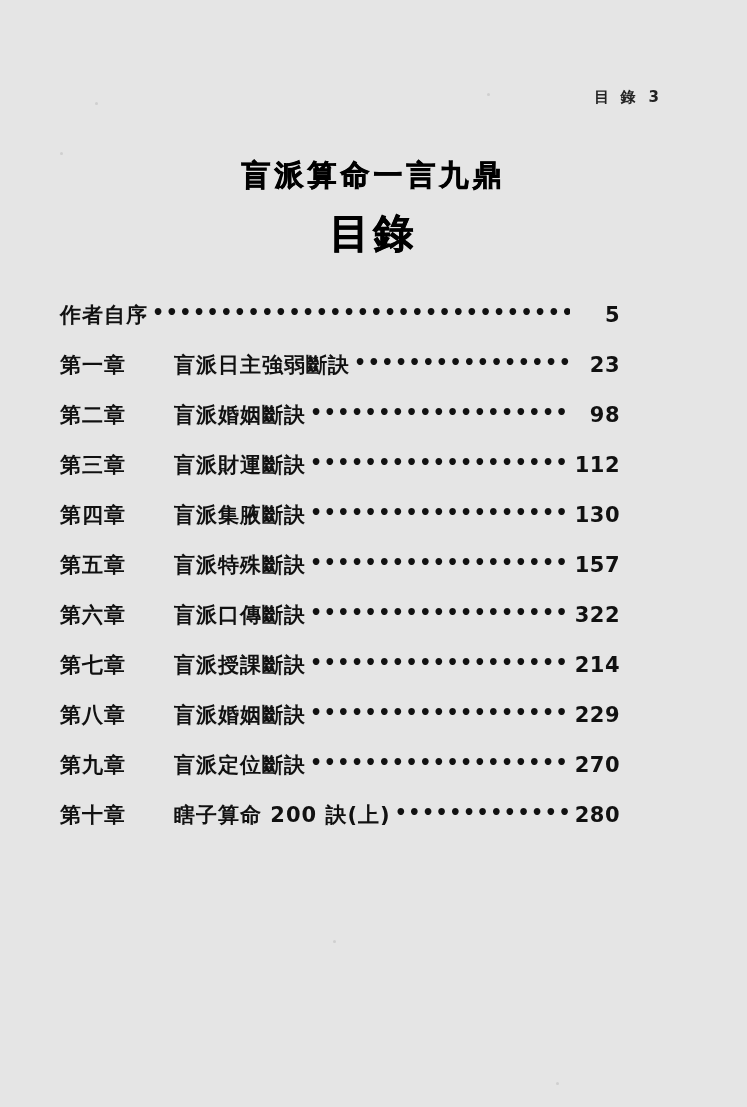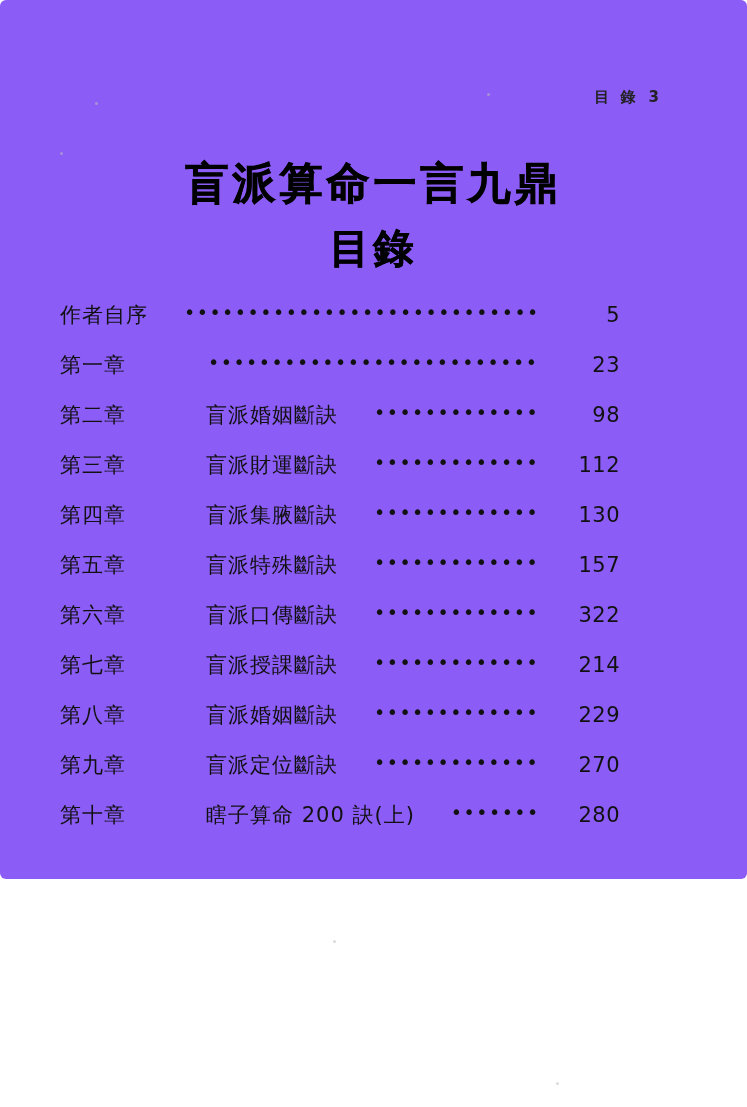--- a/index.html
+++ b/index.html
@@ -11,23 +11,22 @@
     width: 747px;
     height: 1107px;
     position: relative;
     font-family: "DejaVu Serif", "Liberation Serif", serif;
     color: #1a1a1a;
     overflow: hidden;
   }
   .page {
     position: relative;
     width: 747px;
-    height: 879px;
-    background: #8b5cf6;
-    border-radius: 6px;
+    height: 1107px;
+    background: #e5e5e5;
   }
   
   .running-head {
     position: absolute;
     top: 88px;
     right: 88px;
     font-size: 15px;
     letter-spacing: 3px;
     font-weight: bold;
     font-family: "DejaVu Sans", "Liberation Sans", sans-serif;
@@ -39,21 +38,21 @@
   }
   
   .title-block {
     position: absolute;
     top: 160px;
     left: 0;
     width: 747px;
     text-align: center;
   }
   .book-title {
-    font-size: 43px;
+    font-size: 29px;
     font-weight: bold;
     letter-spacing: 4px;
     font-family: "DejaVu Sans", "Liberation Sans", sans-serif;
     color: #000;
     line-height: 1.1;
     -webkit-text-stroke: 0.7px #000;
   }
   .toc-title {
     margin-top: 14px;
     font-size: 40px;
@@ -70,23 +69,22 @@
     left: 60px;
     width: 560px;
   }
   .entry {
     display: flex;
     align-items: baseline;
     font-size: 21px;
     line-height: 1;
     height: 50px;
     font-family: "DejaVu Sans", "Liberation Sans", sans-serif;
-    font-weight: normal;
+    font-weight: bold;
     color: #111;
-    gap: 32px;
   }
   .entry .chap {
     flex: 0 0 auto;
     letter-spacing: 1px;
     min-width: 112px;
   }
   .entry.preface .chap {
     min-width: 0;
   }
   .entry .name {
@@ -134,20 +132,21 @@
   </div>
 
   <div class="toc">
       <div class="entry preface">
         <span class="chap">作者自序</span>
         <span class="leader">••••••••••••••••••••••••••••••••••••••••••••••••••••••••••••</span>
         <span class="pageno">5</span>
       </div>
       <div class="entry">
         <span class="chap">第一章</span>
+        <span class="name">盲派日主強弱斷訣</span>
         <span class="leader">••••••••••••••••••••••••••••••••••••••••••••••••••••••••••••</span>
         <span class="pageno">23</span>
       </div>
       <div class="entry">
         <span class="chap">第二章</span>
         <span class="name">盲派婚姻斷訣</span>
         <span class="leader">••••••••••••••••••••••••••••••••••••••••••••••••••••••••••••</span>
         <span class="pageno">98</span>
       </div>
       <div class="entry">

